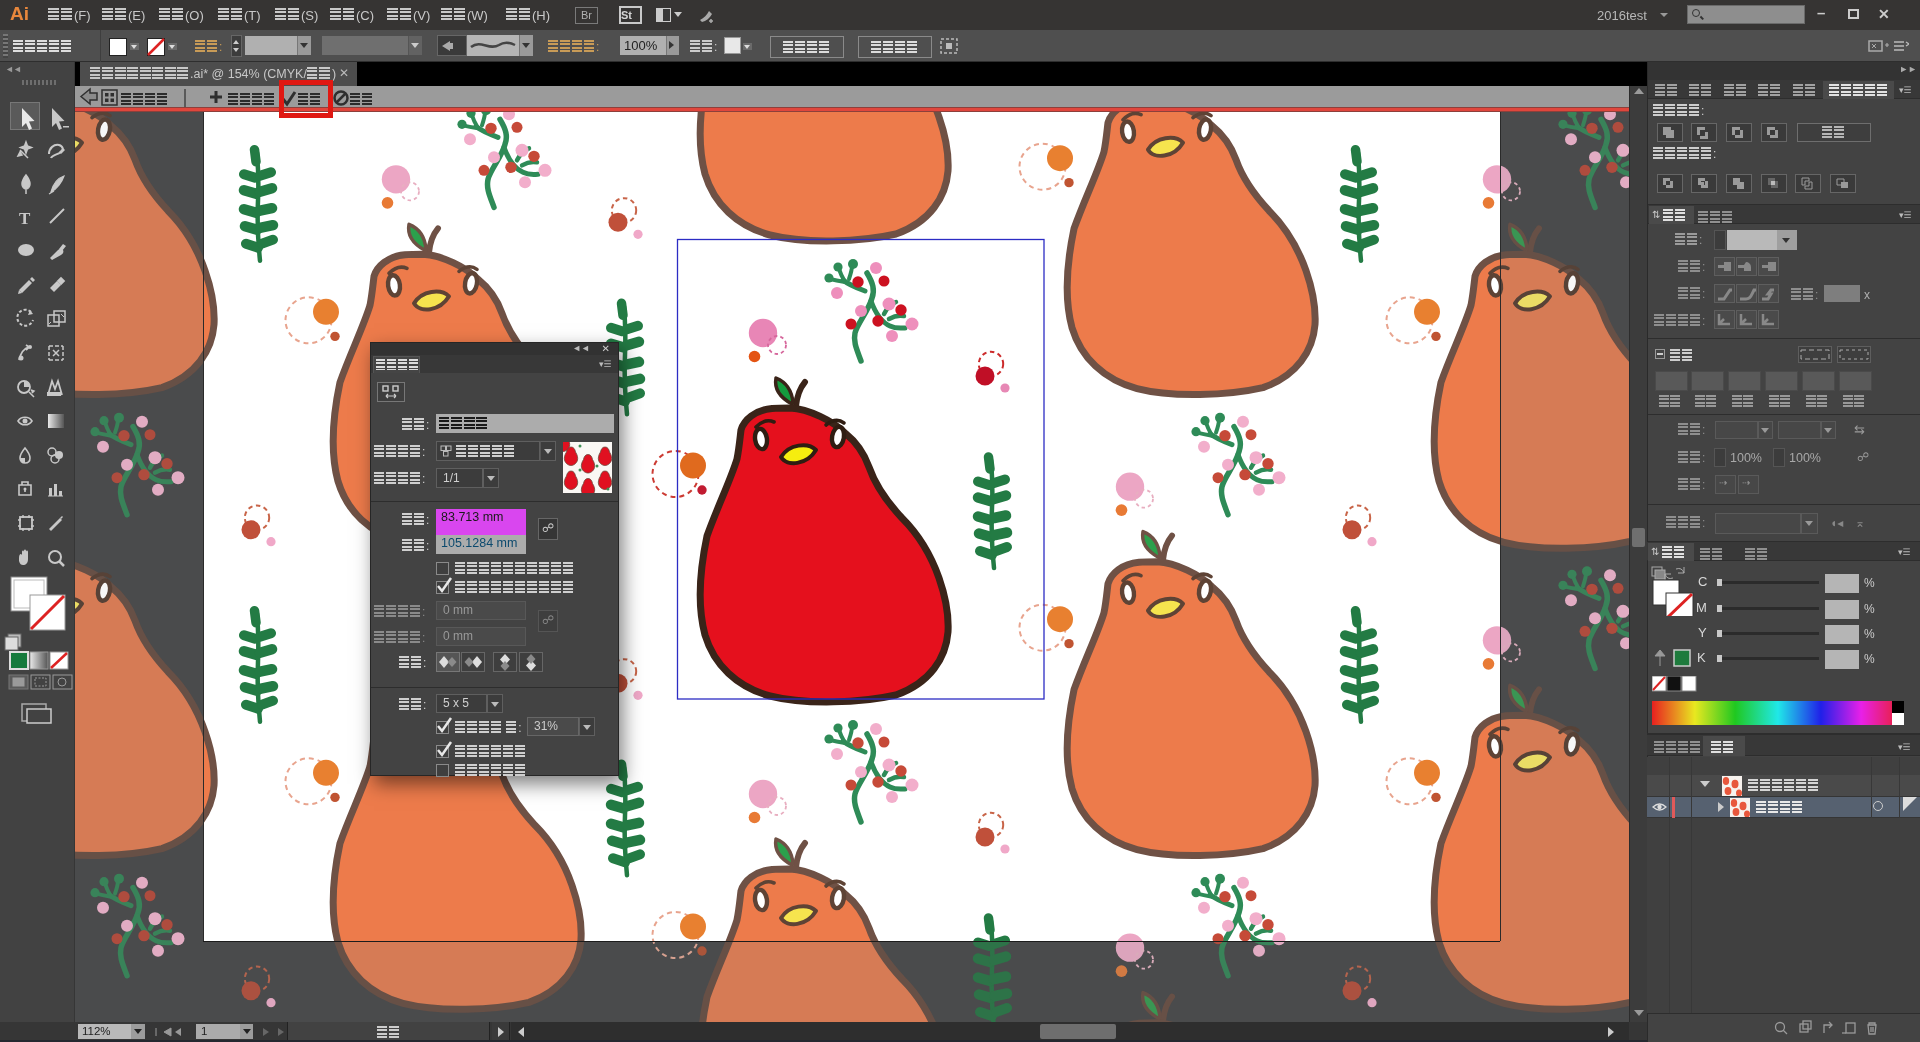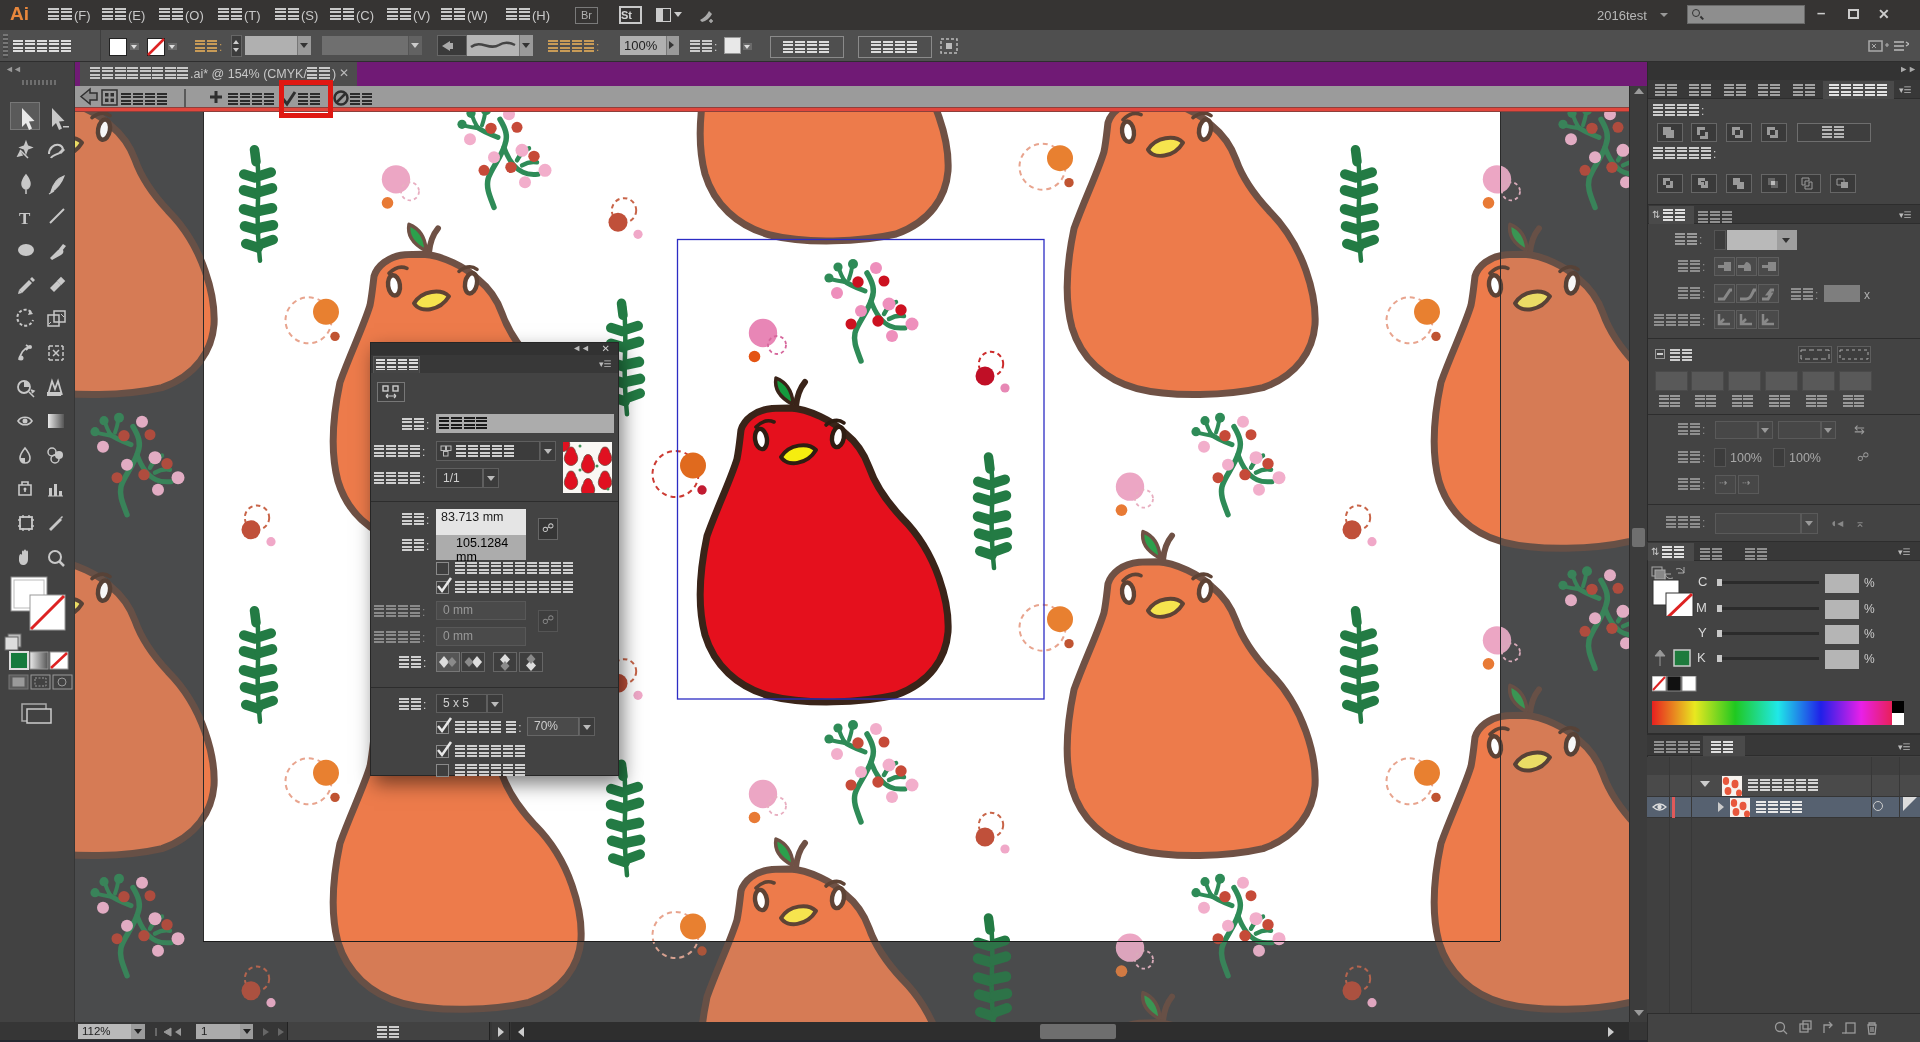--- a/index.html
+++ b/index.html
@@ -92,21 +92,21 @@
  <svg class="a" style="left:1868px;top:8px" width="22" height="16">
       <rect x="1" y="3" width="13" height="10" fill="none" stroke="#aaa" stroke-width="1.5"></rect>
       <path d="M4,6 l4,4 M8,6 l-4,4" stroke="#aaa"></path>
       <path d="M17,7 l4,0 m-2,-2 l0,4" stroke="#aaa" stroke-width="1.2"></path>
     </svg>
  <svg class="a" style="left:1893px;top:10px" width="16" height="12">
       <path d="M1,2 h10 M1,6 h10 M1,10 h10 M13,2 l3,2 -3,2" stroke="#bbb" stroke-width="1.4" fill="none"></path>
     </svg>
 </div>
 
-<div class="a" style="left:0;top:62px;width:1920px;height:24px;background:#701a75">
+<div class="a" style="left:0;top:62px;width:1920px;height:24px;background:#000000">
  <div class="a" style="left:80px;top:0;width:277px;height:24px;background:#4d4d4d"></div>
  <div class="a tx" style="left:90px;top:5px;font-size:12.5px;color:#c7c7c7"><span class="c" style="width:8em"></span>.ai* @ 154% (CMYK/<span class="c" style="width:2em"></span>)</div>
  <div class="a tx" style="left:339px;top:4px;font-size:12px;color:#bbb">✕</div>
 </div>
 
 <div class="a" style="left:0;top:1022px;width:1920px;height:20px;background:#363636">
  <div class="a" style="left:78px;top:2px;width:53px;height:15px;background:#b9b9b9;color:#1e1e1e;font-size:11.5px;padding:1px 0 0 4px">112%</div>
  <div class="a" style="left:131px;top:2px;width:14px;height:15px;background:#9c9c9c"></div>
  <div class="a" style="left:134px;top:7px;width:0;height:0;border-left:4px solid transparent;border-right:4px solid transparent;border-top:5px solid #222"></div>
  <svg class="a" style="left:155px;top:5px" width="36" height="10">
@@ -727,23 +727,23 @@
         <circle cx="17" cy="28" r="1.5"></circle>
         <circle cx="45" cy="47" r="1.5"></circle>
       </g>
  </svg>
  <div class="a tx" style="left:3px;top:129px;font-size:12px;color:#cfcfcf"><span class="c" style="width:4em"></span>:</div>
  <div class="a" style="left:65px;top:125px;width:47px;height:20px;background:#3c3c3c;border:1px solid #5f5f5f;color:#d0d0d0;font-size:12px;padding:2px 0 0 6px">1/1</div>
  <div class="a" style="left:112px;top:125px;width:16px;height:20px;background:#3c3c3c;border:1px solid #5f5f5f"></div>
  <div class="a" style="left:116px;top:133px;width:0;height:0;border-left:4px solid transparent;border-right:4px solid transparent;border-top:5px solid #bbb"></div>
  <div class="a" style="left:0;top:158px;width:247px;height:1px;background:#2d2d2d"></div>
  <div class="a tx" style="left:31px;top:170px;font-size:12px;color:#cfcfcf"><span class="c" style="width:2em"></span>:</div>
- <div class="a" style="left:65px;top:166px;width:90px;height:34px;background:#e5e5e5;color:#1a1a1a;font-size:12.5px;padding:1px 0 16px 5px">83.713 mm</div>
+ <div class="a" style="left:65px;top:166px;width:90px;height:34px;background:#d946ef;color:#1a1a1a;font-size:12.5px;padding:1px 0 16px 5px">83.713 mm</div>
  <div class="a tx" style="left:31px;top:196px;font-size:12px;color:#cfcfcf"><span class="c" style="width:2em"></span>:</div>
- <div class="a" style="left:65px;top:192px;width:90px;height:25px;background:#acacac;color:#000000;font-size:12.5px;padding:1px 0 0 20px">105.1284 mm</div>
+ <div class="a" style="left:65px;top:192px;width:90px;height:19px;background:#acacac;color:#0c4a6e;font-size:12.5px;padding:1px 0 0 5px">105.1284 mm</div>
  <div class="a" style="left:167px;top:175px;width:20px;height:22px;background:#353535;border:1px solid #666"></div>
  <div class="a tx" style="left:171px;top:178px;font-size:12px;color:#ccc">☍</div>
  <div class="a" style="left:65px;top:219px;width:13px;height:13px;background:#3f3f3f;border:1px solid #8a8a8a"></div>
  <div class="a tx" style="left:84px;top:219px;font-size:12px;color:#cfcfcf"><span class="c" style="width:10em"></span></div>
  <div class="a" style="left:65px;top:238px;width:13px;height:13px;background:#3f3f3f;border:1px solid #8a8a8a"></div>
  <svg class="a" style="left:64px;top:233px" width="18" height="18">
       <path d="M3,10 l4,5 9,-13" fill="none" stroke="#e8e8e8" stroke-width="2.5"></path>
     </svg>
  <div class="a tx" style="left:84px;top:238px;font-size:12px;color:#cfcfcf"><span class="c" style="width:10em"></span></div>
  <div class="a tx" style="left:3px;top:262px;font-size:12px;color:#8a8a8a"><span class="c" style="width:4em"></span>:</div>
@@ -776,21 +776,21 @@
  <div class="a" style="left:0;top:344px;width:247px;height:1px;background:#2d2d2d"></div>
  <div class="a tx" style="left:28px;top:355px;font-size:12px;color:#cfcfcf"><span class="c" style="width:2em"></span>:</div>
  <div class="a" style="left:65px;top:351px;width:51px;height:19px;background:#3c3c3c;border:1px solid #5f5f5f;color:#d0d0d0;font-size:12px;padding:1px 0 0 6px">5 x 5</div>
  <div class="a" style="left:116px;top:351px;width:16px;height:19px;background:#3c3c3c;border:1px solid #5f5f5f"></div>
  <div class="a" style="left:120px;top:359px;width:0;height:0;border-left:4px solid transparent;border-right:4px solid transparent;border-top:5px solid #bbb"></div>
  <div class="a" style="left:65px;top:378px;width:13px;height:13px;background:#3f3f3f;border:1px solid #8a8a8a"></div>
  <svg class="a" style="left:64px;top:373px" width="18" height="18">
       <path d="M3,10 l4,5 9,-13" fill="none" stroke="#e8e8e8" stroke-width="2.5"></path>
     </svg>
  <div class="a tx" style="left:84px;top:378px;font-size:12px;color:#cfcfcf"><span class="c" style="width:4em"></span> <span class="c" style="width:1em"></span>:</div>
- <div class="a" style="left:156px;top:374px;width:52px;height:19px;background:#4a4a4a;border:1px solid #666;color:#ccc;font-size:12px;padding:1px 0 0 6px">70%</div>
+ <div class="a" style="left:156px;top:374px;width:52px;height:19px;background:#4a4a4a;border:1px solid #666;color:#ccc;font-size:12px;padding:1px 0 0 6px">31%</div>
  <div class="a" style="left:208px;top:374px;width:16px;height:19px;background:#3c3c3c;border:1px solid #5f5f5f"></div>
  <div class="a" style="left:212px;top:382px;width:0;height:0;border-left:4px solid transparent;border-right:4px solid transparent;border-top:5px solid #bbb"></div>
  <div class="a" style="left:65px;top:402px;width:13px;height:13px;background:#3f3f3f;border:1px solid #8a8a8a"></div>
  <svg class="a" style="left:64px;top:397px" width="18" height="18">
       <path d="M3,10 l4,5 9,-13" fill="none" stroke="#e8e8e8" stroke-width="2.5"></path>
     </svg>
  <div class="a tx" style="left:84px;top:402px;font-size:12px;color:#cfcfcf"><span class="c" style="width:6em"></span></div>
  <div class="a" style="left:65px;top:421px;width:13px;height:13px;background:#3f3f3f;border:1px solid #8a8a8a"></div>
  <div class="a tx" style="left:84px;top:421px;font-size:12px;color:#cfcfcf"><span class="c" style="width:6em"></span></div>
 </div>

